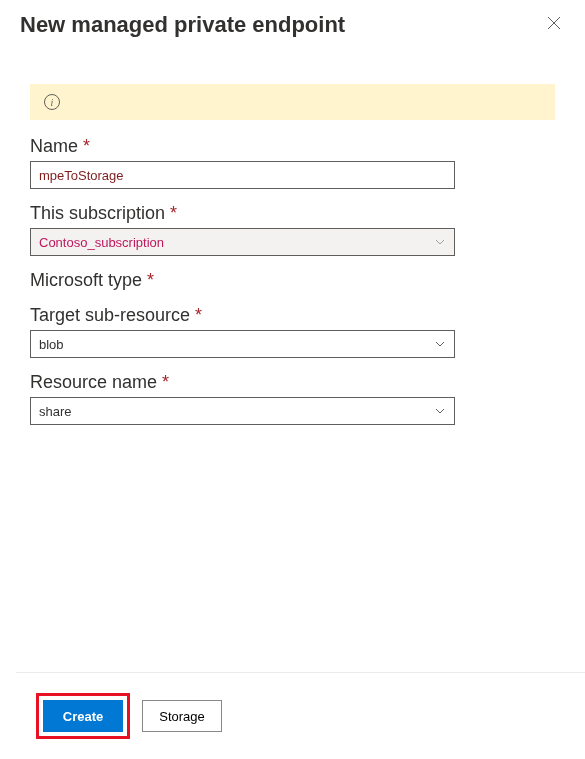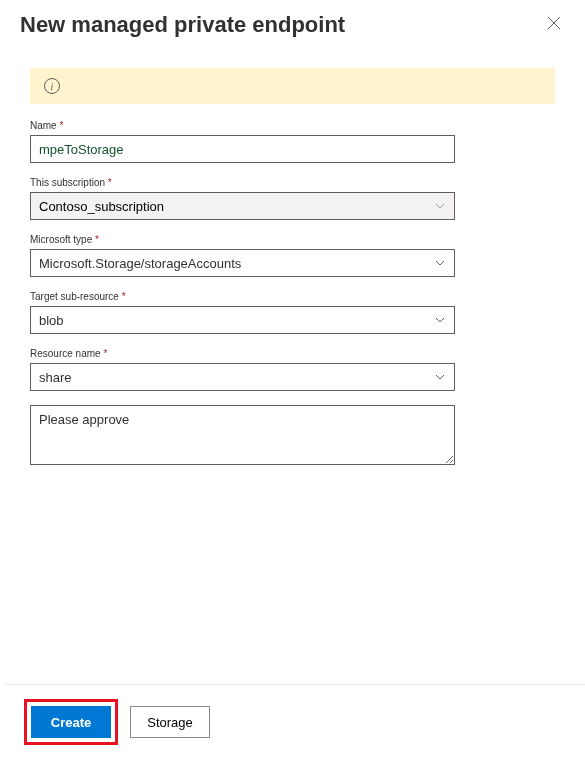--- a/index.html
+++ b/index.html
@@ -17,21 +17,21 @@
       position: relative;
     }
     .panel {
       padding: 12px 20px 0 20px;
       height: 100%;
     }
     .header {
       display: flex;
       justify-content: space-between;
       align-items: flex-start;
-      margin-bottom: 30px;
+      margin-bottom: 46px;
     }
     .title {
       font-size: 22px;
       font-weight: 600;
       color: #323130;
     }
     .close-icon {
       font-size: 16px;
       color: #605e5c;
       cursor: pointer;
@@ -63,51 +63,51 @@
       flex-shrink: 0;
     }
     .form-section {
       padding: 0 10px;
     }
     .field {
       margin-bottom: 14px;
     }
     .field-label {
       display: block;
-      font-size: 10px;
+      font-size: 18px;
       color: #323130;
       margin-bottom: 4px;
     }
     .required {
       color: #a4262c;
     }
     .text-input {
       width: 425px;
       height: 28px;
       border: 1px solid #605e5c;
       padding: 0 8px;
       font-size: 13px;
       font-family: inherit;
-      color: #14532d;
+      color: #7f1d1d;
       background: #ffffff;
     }
     .select-wrapper {
       width: 425px;
       height: 28px;
       border: 1px solid #605e5c;
       position: relative;
       display: flex;
       align-items: center;
       padding: 0 28px 0 8px;
       cursor: pointer;
       background: #ffffff;
     }
     .select-disabled {
       background: #f3f2f1;
-      color: #000000;
+      color: #be185d;
       cursor: default;
     }
     .select-wrapper .chevron {
       position: absolute;
       right: 8px;
       top: 50%;
       transform: translateY(-50%);
       pointer-events: none;
     }
     .chevron svg {
@@ -122,24 +122,24 @@
       padding: 6px 8px;
       font-size: 13px;
       font-family: inherit;
       color: #323130;
       resize: both;
       background: #ffffff;
     }
     .footer {
       position: absolute;
       bottom: 0;
-      left: 4px;
+      left: 16px;
       right: 0;
       border-top: 1px solid #edebe9;
-      padding: 14px 20px;
+      padding: 20px 20px;
       display: flex;
       gap: 12px;
       align-items: center;
     }
     .btn {
       min-width: 80px;
       height: 32px;
       border: 1px solid #8a8886;
       background: #ffffff;
       font-size: 13px;
@@ -196,28 +196,20 @@
               <path d="M2 4 L6 8 L10 4" stroke="#a19f9d" stroke-width="1" fill="none"></path>
             </svg>
         </span>
       </div>
     </div>
 
     <div class="field">
       <label class="field-label">
         <span>Microsoft type</span> <span class="required">*</span>
       </label>
-      <div class="select-wrapper">
-        <span>Microsoft.Storage/storageAccounts</span>
-        <span class="chevron">
-          <svg viewBox="0 0 12 12">
-              <path d="M2 4 L6 8 L10 4" stroke="#605e5c" stroke-width="1" fill="none"></path>
-            </svg>
-        </span>
-      </div>
     </div>
 
     <div class="field">
       <label class="field-label">
         <span>Target sub-resource</span> <span class="required">*</span>
       </label>
       <div class="select-wrapper">
         <span>blob</span>
         <span class="chevron">
           <svg viewBox="0 0 12 12">
@@ -235,21 +227,20 @@
         <span>share</span>
         <span class="chevron">
           <svg viewBox="0 0 12 12">
               <path d="M2 4 L6 8 L10 4" stroke="#605e5c" stroke-width="1" fill="none"></path>
             </svg>
         </span>
       </div>
     </div>
 
     <div class="field">
-      <textarea class="textarea-input" style="">Please approve</textarea>
     </div>
 
   </div>
 
   <div class="footer">
     <span class="highlight-box">
       <button class="btn btn-primary">Create</button>
     </span>
     <button class="btn">Storage</button>
   </div>

